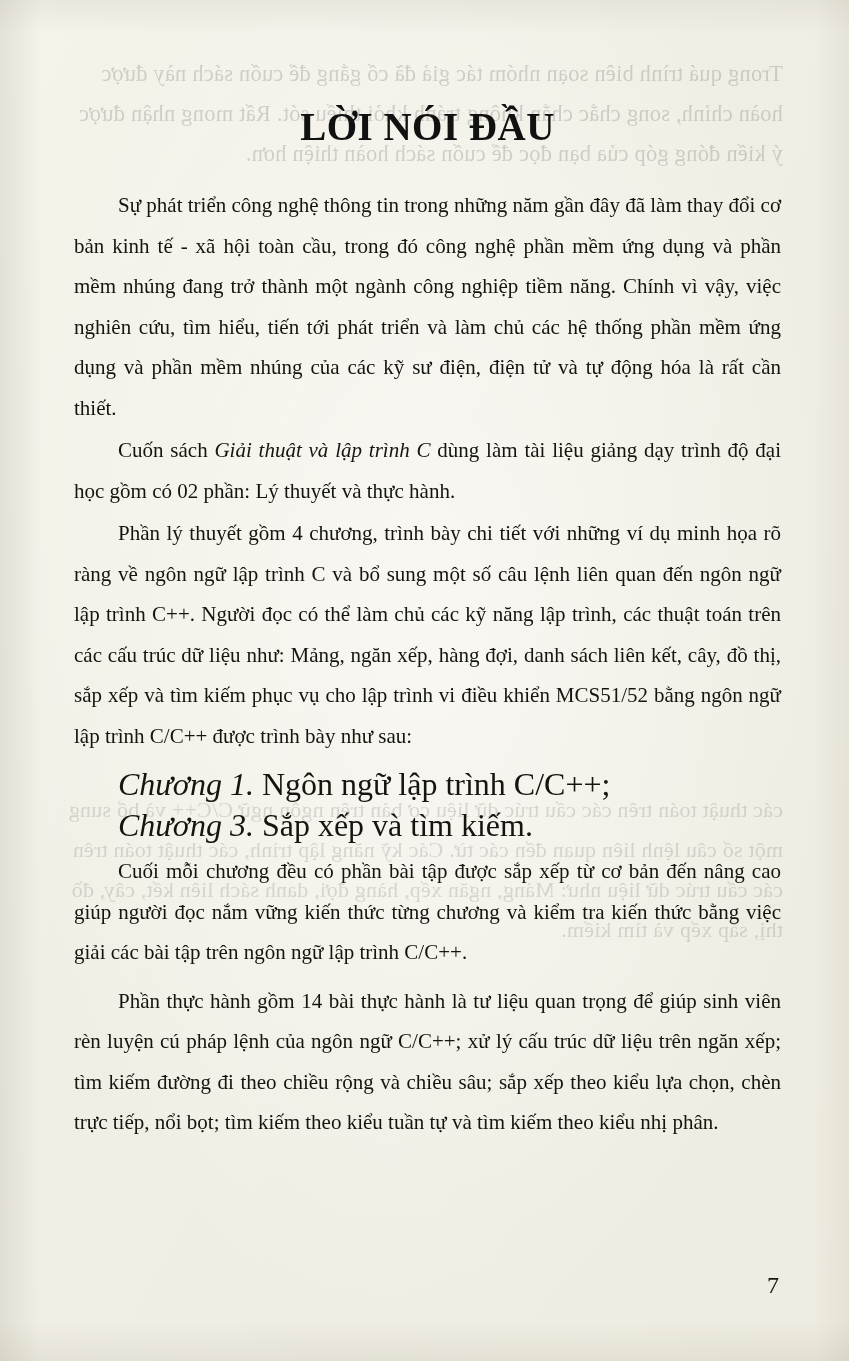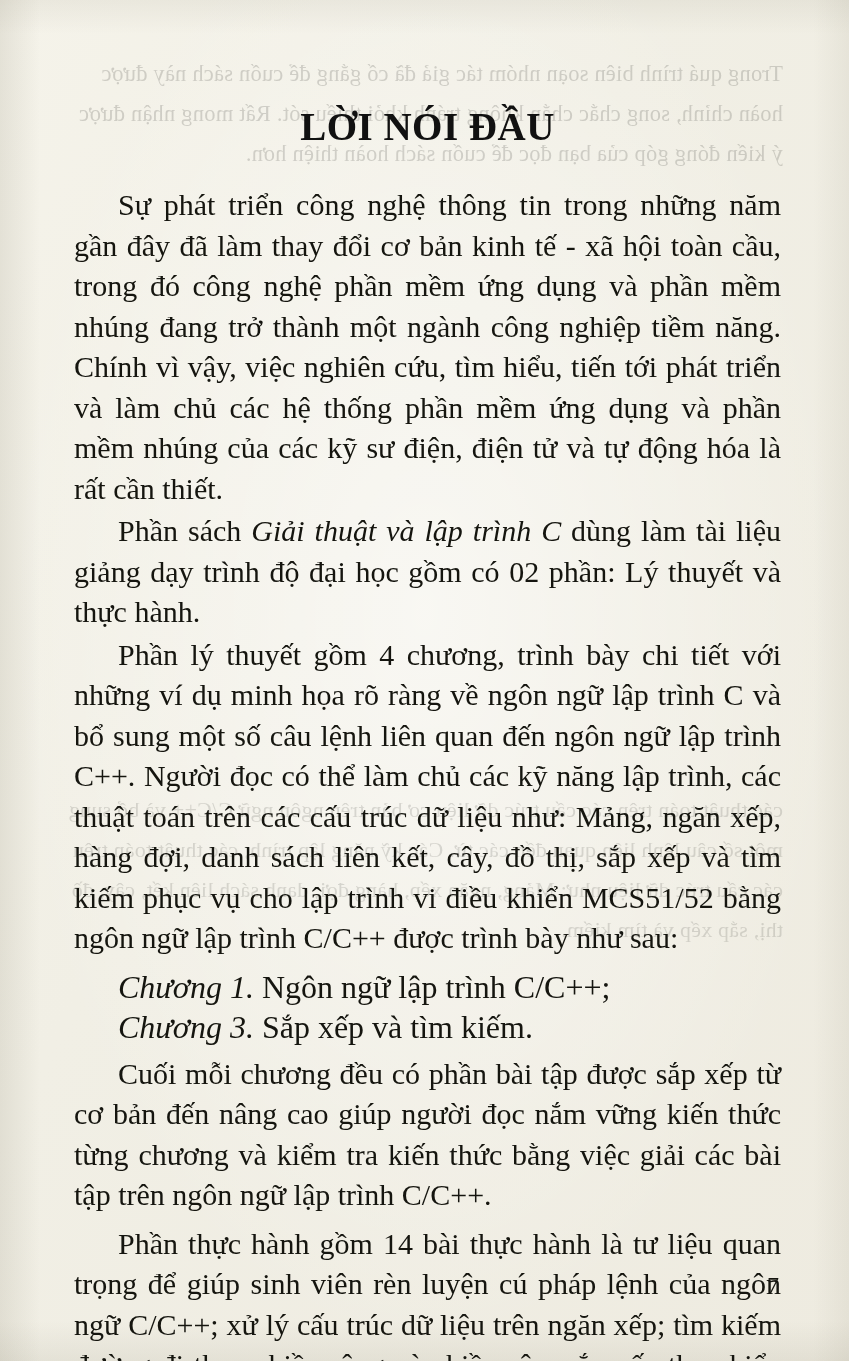--- a/index.html
+++ b/index.html
@@ -75,21 +75,21 @@
     font-weight: bold;
     font-size: 39px;
     letter-spacing: 0.5px;
     text-align: center;
     margin: 0 0 36px 0;
     color: #111;
   }
 
   p.para {
     margin: 0 0 2px 0;
-    font-size: 30px;
+    font-size: 21px;
     line-height: 40.5px;
     text-align: justify;
     text-indent: 44px;
     color: #15150f;
   }
 
   p.chapline {
     margin: 0;
     font-size: 32px;
     line-height: 40.5px;
@@ -124,21 +124,21 @@
 <div class="page">
   <div class="content">
 
     <h1 class="title">LỜI NÓI ĐẦU</h1>
 
     <p class="para">
       <span>Sự phát triển công nghệ thông tin trong những năm gần đây đã làm thay đổi cơ bản kinh tế - xã hội toàn cầu, trong đó công nghệ phần mềm ứng dụng và phần mềm nhúng đang trở thành một ngành công nghiệp tiềm năng. Chính vì vậy, việc nghiên cứu, tìm hiểu, tiến tới phát triển và làm chủ các hệ thống phần mềm ứng dụng và phần mềm nhúng của các kỹ sư điện, điện tử và tự động hóa là rất cần thiết.</span>
     </p>
 
     <p class="para">
-      <span>Phần sách </span><span class="it">Giải thuật và lập trình C</span><span> dùng làm tài liệu giảng dạy trình độ đại học gồm có 02 phần: Lý thuyết và thực hành.</span>
+      <span>Cuốn sách </span><span class="it">Giải thuật và lập trình C</span><span> dùng làm tài liệu giảng dạy trình độ đại học gồm có 02 phần: Lý thuyết và thực hành.</span>
     </p>
 
     <p class="para">
       <span>Phần lý thuyết gồm 4 chương, trình bày chi tiết với những ví dụ minh họa rõ ràng về ngôn ngữ lập trình C và bổ sung một số câu lệnh liên quan đến ngôn ngữ lập trình C++. Người đọc có thể làm chủ các kỹ năng lập trình, các thuật toán trên các cấu trúc dữ liệu như: Mảng, ngăn xếp, hàng đợi, danh sách liên kết, cây, đồ thị, sắp xếp và tìm kiếm phục vụ cho lập trình vi điều khiển MCS51/52 bằng ngôn ngữ lập trình C/C++ được trình bày như sau:</span>
     </p>
 
     <div class="gap"></div>
 
     <p class="chapline">
       <span class="it">Chương 1.</span><span> Ngôn ngữ lập trình C/C++;</span>

